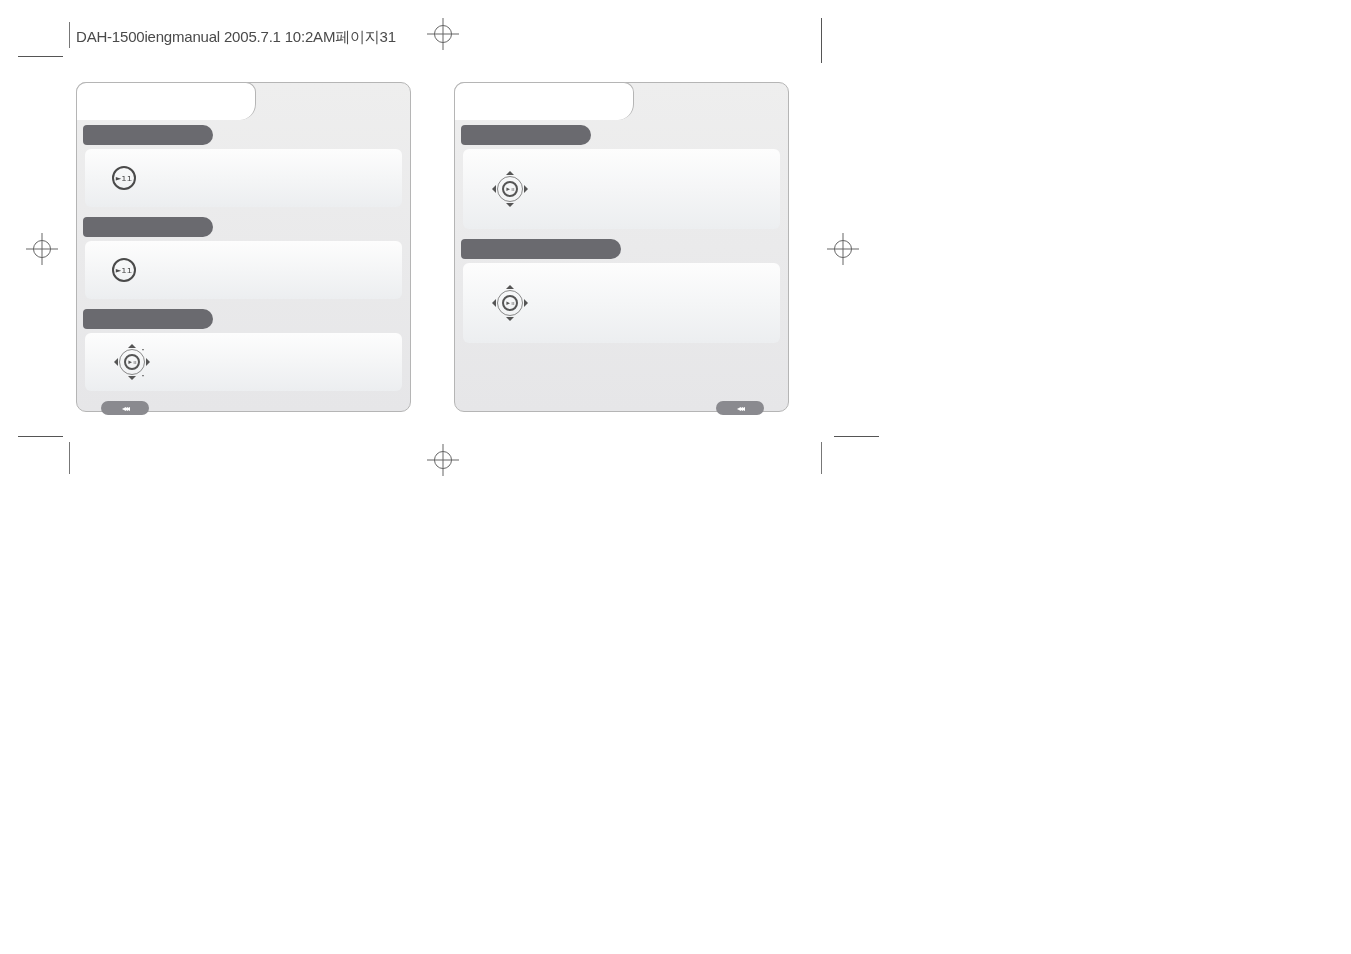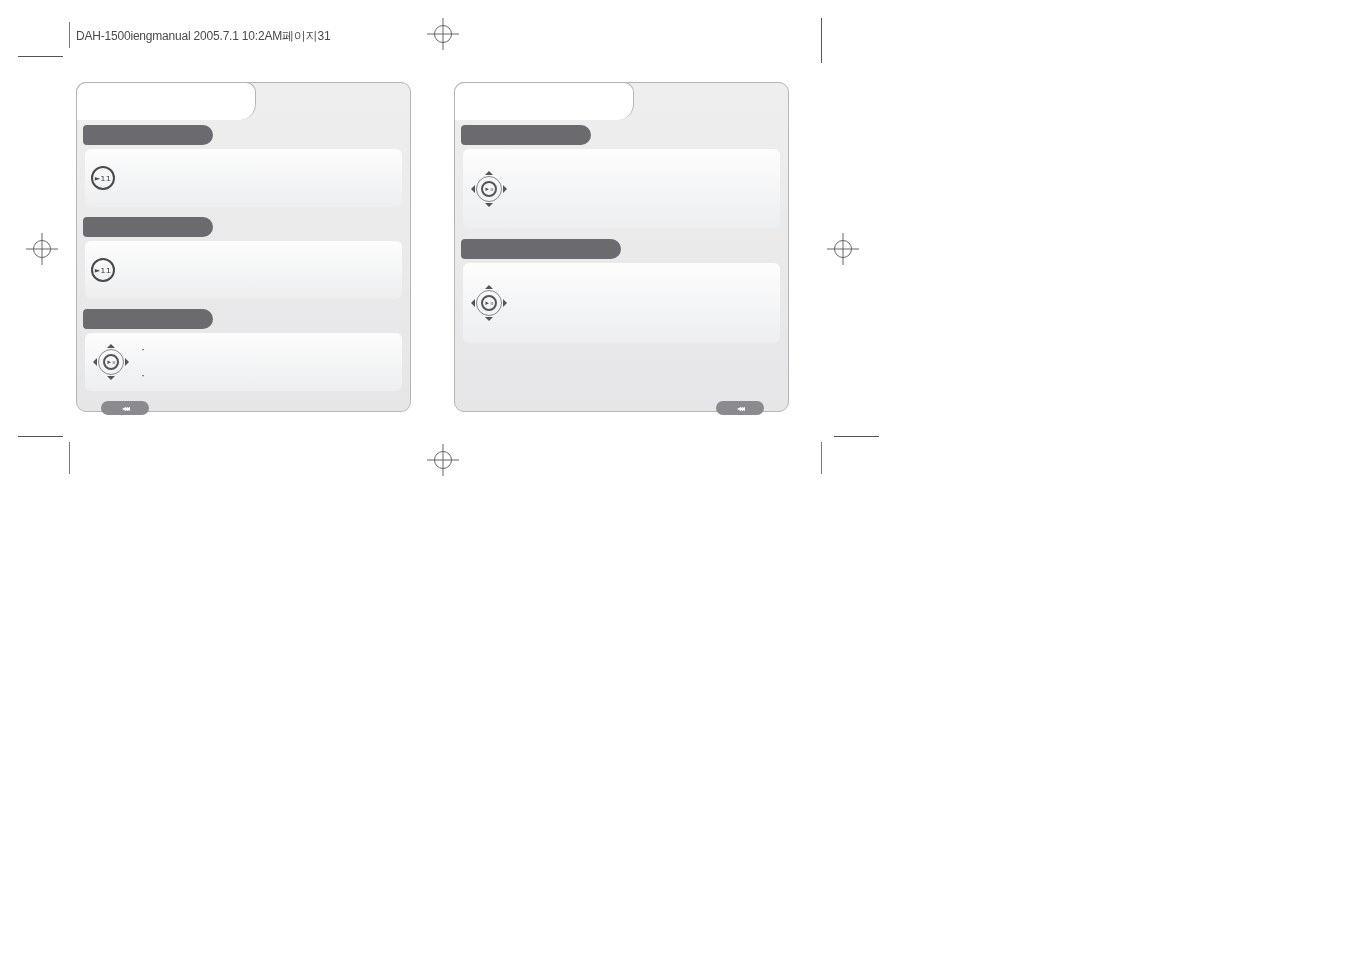--- a/index.html
+++ b/index.html
@@ -26,21 +26,21 @@
   .cl3 { top: 18px; left: 821px; height: 45px; }
 
   
   .cl6 { top: 436px; left: 18px; width: 45px; }
   .cl8 { top: 436px; left: 834px; width: 45px; }
 
   .header-label {
     position: absolute;
     top: 28px;
     left: 76px;
-    font-size: 12px;
+    font-size: 15px;
     color: #4a4a4a;
     letter-spacing: -0.2px;
   }
   .header-divider {
     position: absolute;
     top: 22px;
     left: 69px;
     width: 1px;
     height: 26px;
     background: #777;
@@ -133,21 +133,21 @@
     color: #fff;
     font-size: 8px;
     letter-spacing: -2px;
   }
   .card-left .footer-pill { left: 24px; }
   .card-right .footer-pill { right: 24px; }
 
   
   .icon-wrap {
     position: absolute;
-    left: 6px;
+    left: 27px;
     top: 50%;
     transform: translateY(-50%);
   }
   .play-circle {
     width: 24px; height: 24px;
     border: 2px solid #4a4a4a;
     border-radius: 50%;
     display: flex;
     align-items: center;
     justify-content: center;

